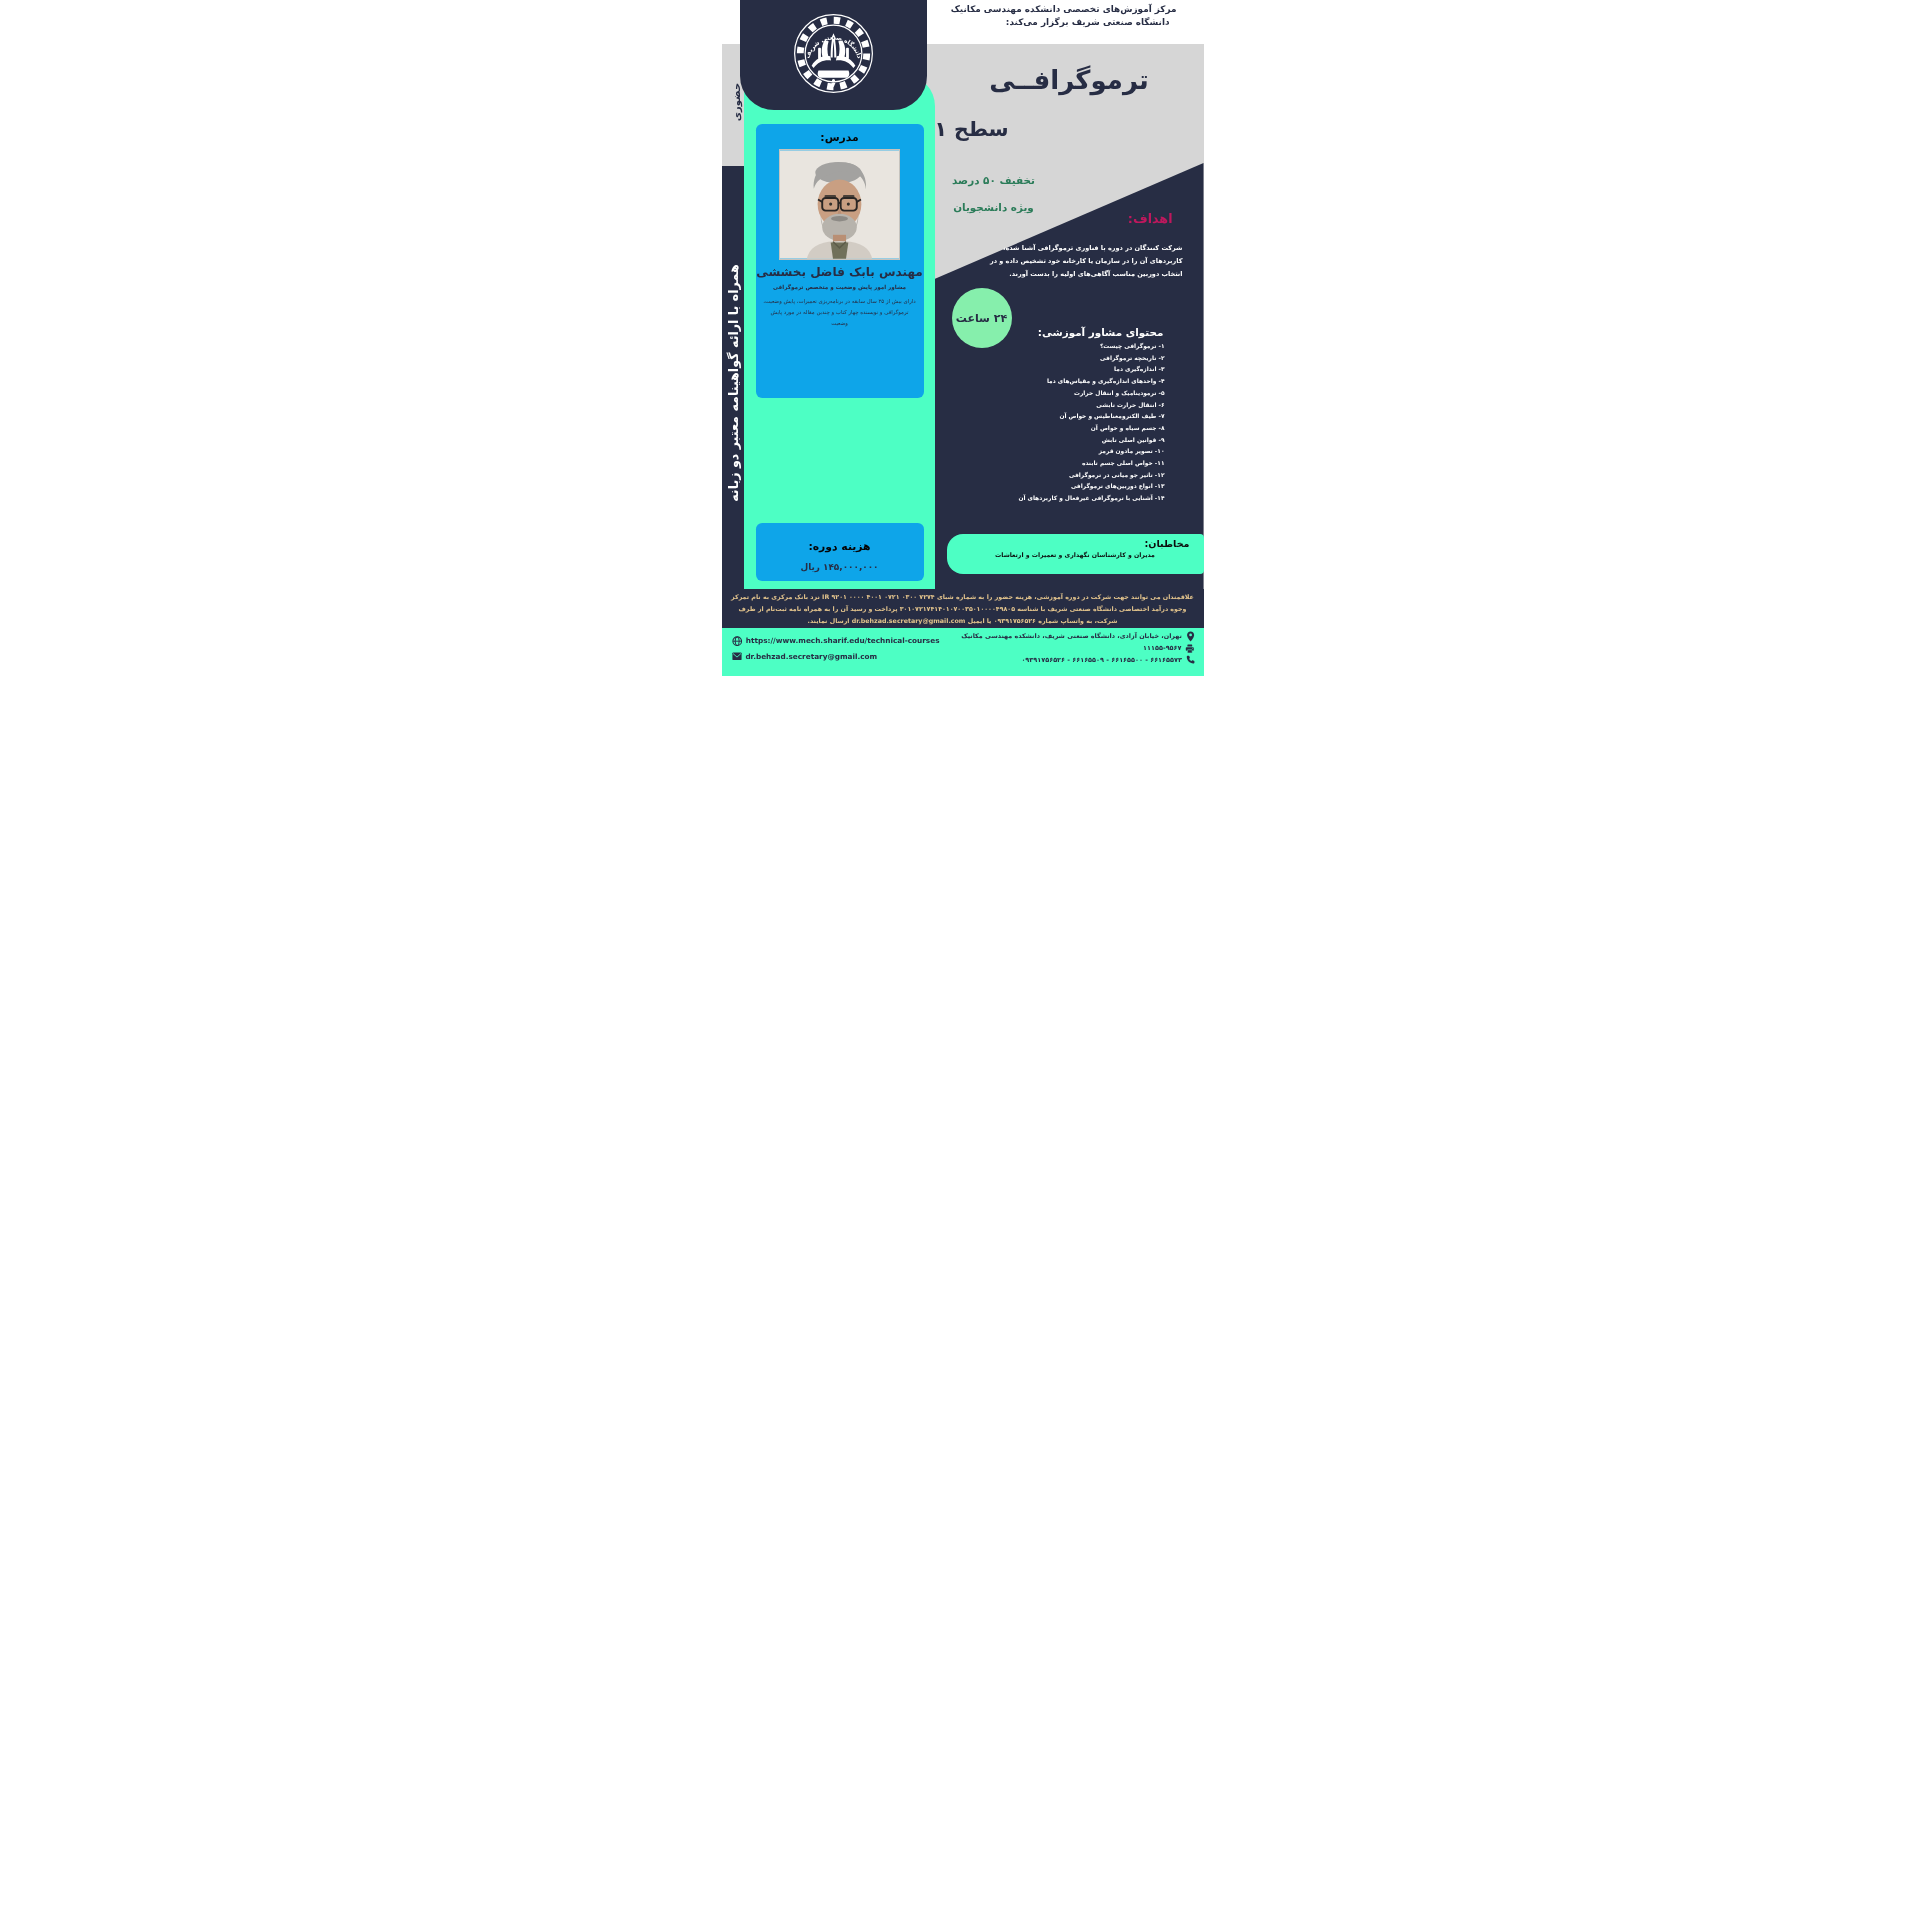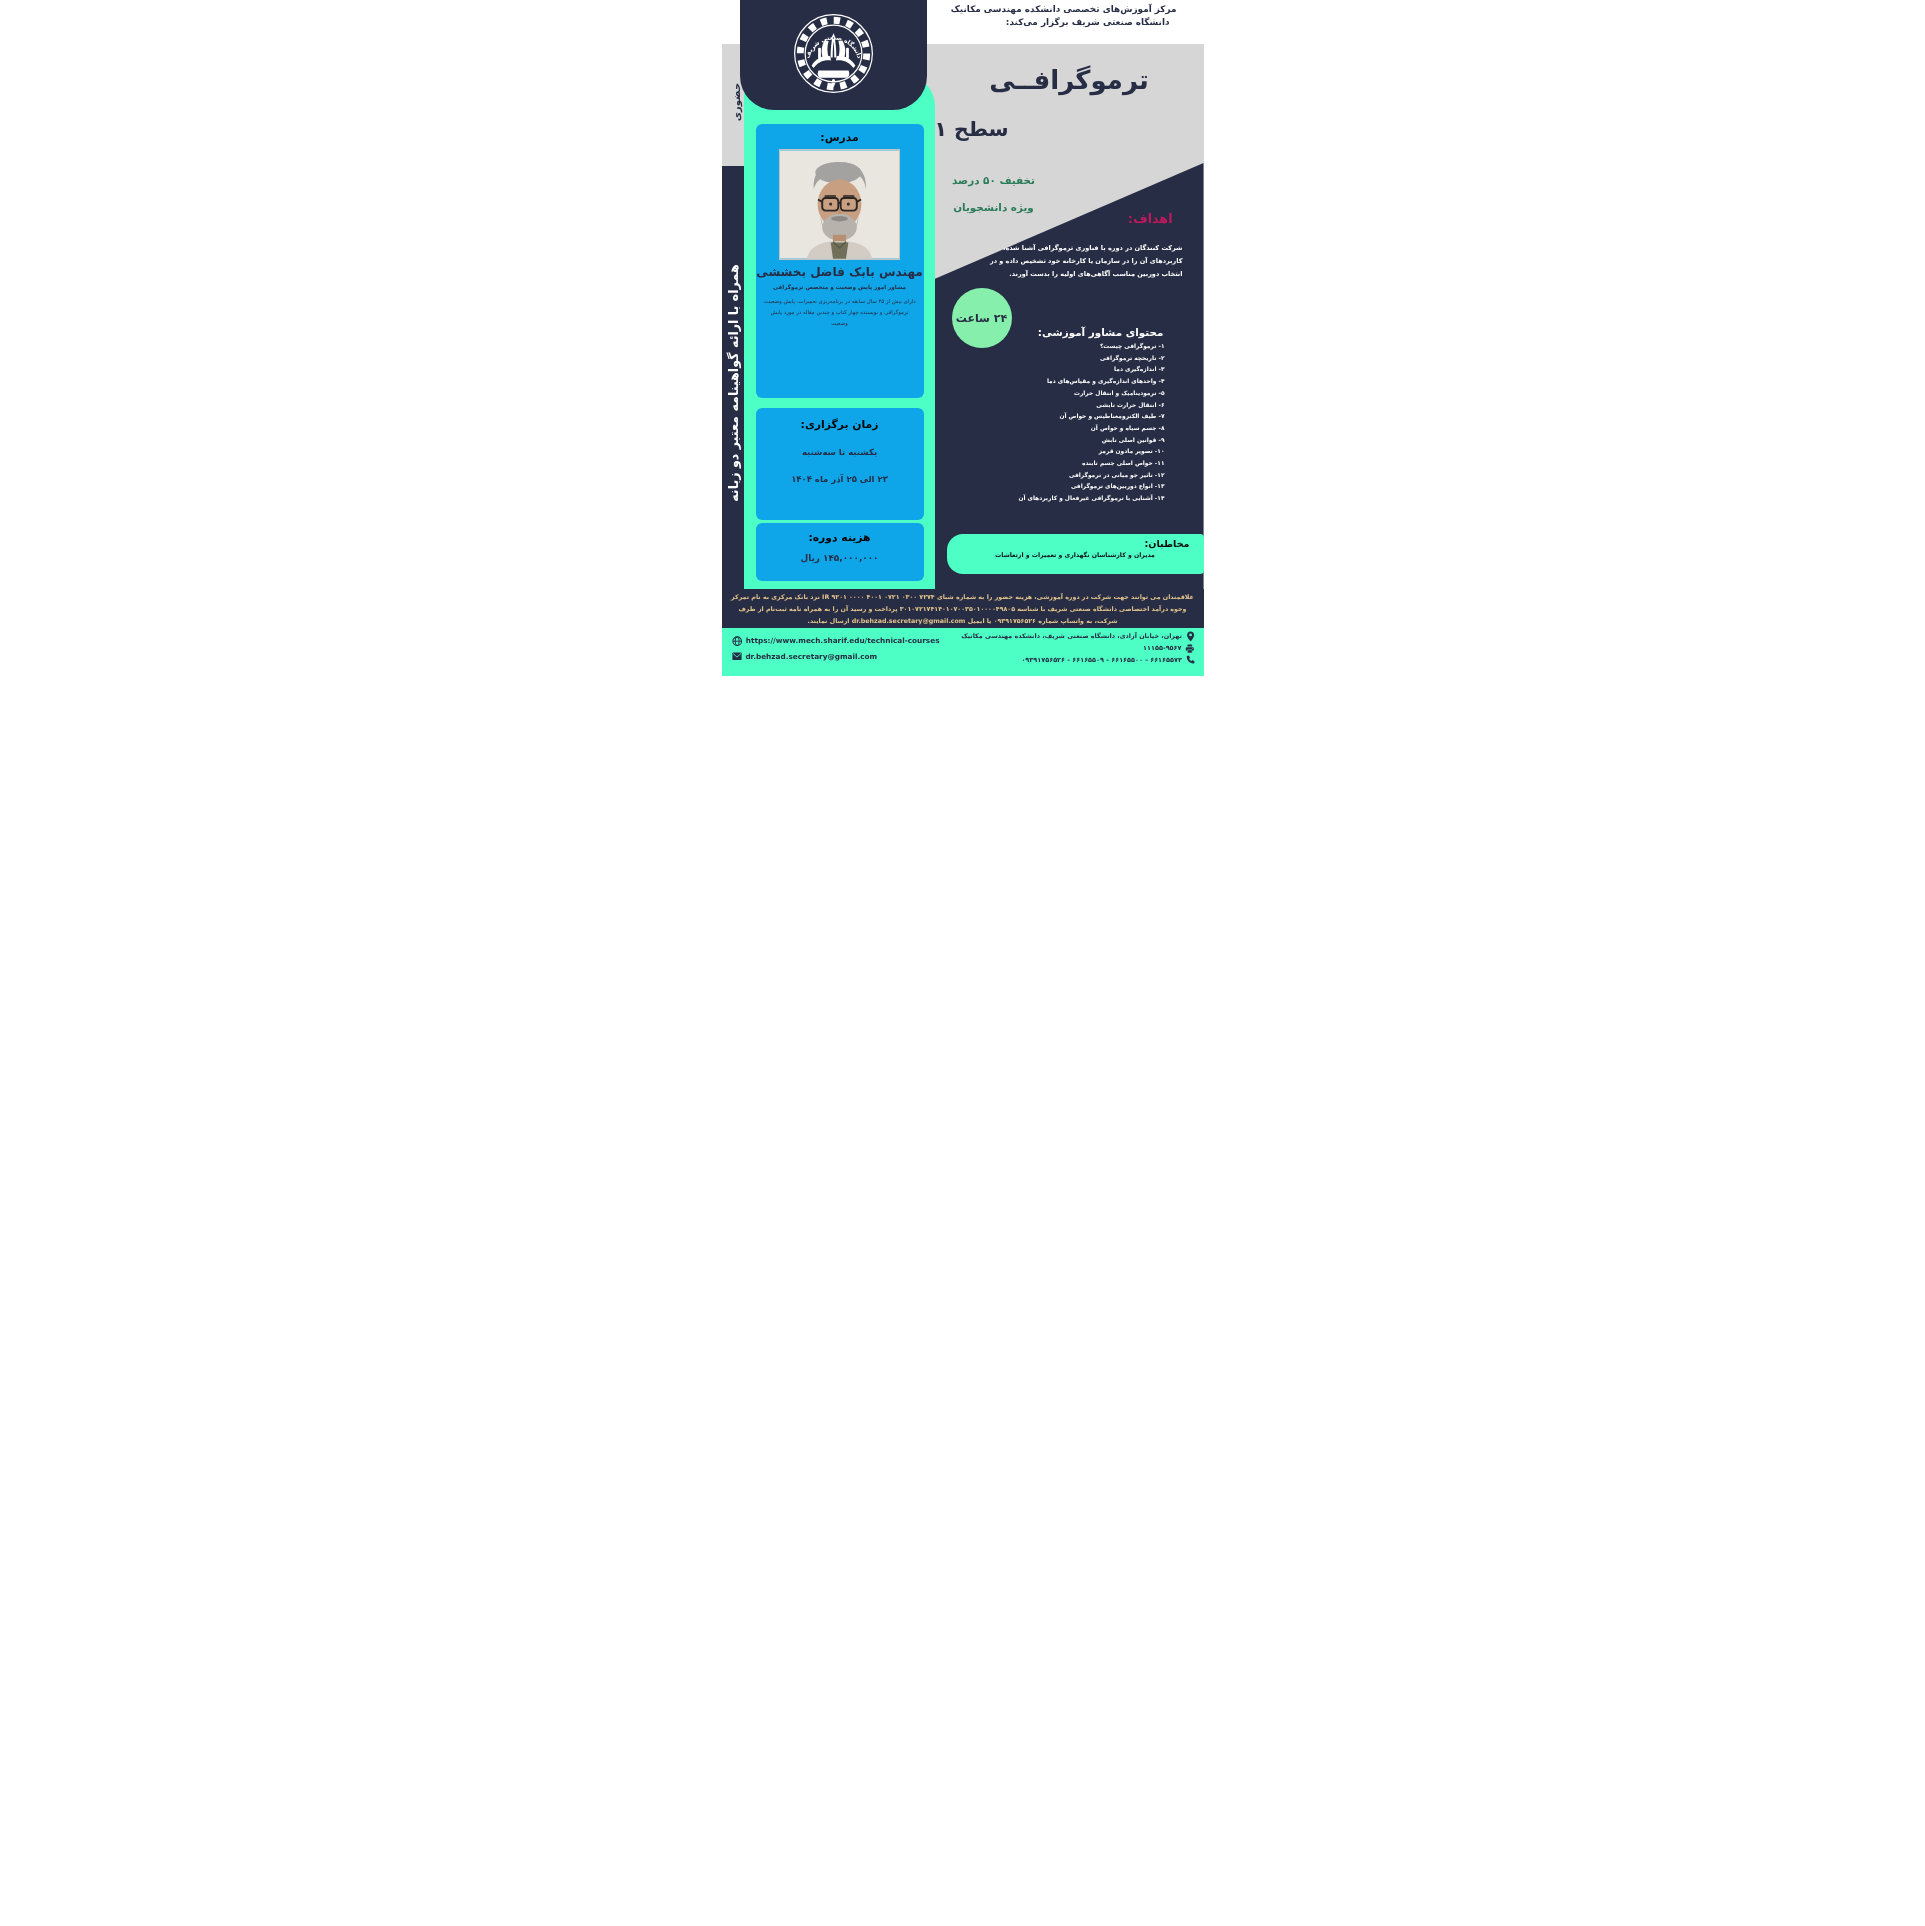--- a/index.html
+++ b/index.html
@@ -59,21 +59,21 @@
   .card-cost{top:523px;height:58px;}
   .card h2{margin:0;font-size:10.8px;color:#050505;font-weight:bold;}
   .card-instructor h2{padding-top:7px;}
   .photo-wrap{width:119px;height:109px;margin:6.2px auto 0;outline:0.4px solid #c6c3be;}
   .i-name{font-size:12px;font-weight:bold;margin-top:5.4px;color:#272d44;}
   .i-role{font-size:5.6px;font-weight:bold;margin-top:5px;color:#272d44;}
   .i-bio{font-size:5.4px;width:153px;margin:6.2px auto 0;line-height:11.2px;color:#272d44;}
   .card-schedule h2{padding-top:10px;}
   .s-days{font-size:8.5px;font-weight:bold;margin-top:16px;color:#272d44;}
   .s-dates{font-size:8.5px;font-weight:bold;margin-top:17px;color:#272d44;}
-  .card-cost h2{padding-top:8px;}
+  .card-cost h2{padding-top:17px;}
   .c-amount{font-size:8.9px;font-weight:bold;margin-top:9.2px;color:#272d44;}
   
   .payment-band .pay-inner{padding-top:1.5px;direction:rtl;text-align:center;
      color:#e3c48d;font-size:6.3px;font-weight:bold;line-height:12px;}
   .ltr{direction:ltr;unicode-bidi:isolate;}
   
   .f-left{left:10px;top:636px;z-index:7;display:flex;flex-direction:column;gap:5.4px;direction:ltr;}
   .f-right{right:8.5px;top:631px;z-index:7;display:flex;flex-direction:column;gap:1.9px;align-items:flex-end;}
   .frow{display:flex;align-items:center;gap:3.9px;font-weight:bold;color:#272d44;line-height:1.3;}
   .frow.rtl{direction:rtl;}
@@ -264,25 +264,20 @@
         <path d="M70 282 C78 246 112 236 155 236 C198 236 232 246 240 282 Z" fill="#d2ccc4"></path>
         <path d="M132 240 L178 240 L172 282 L138 282 Z" fill="#70705a"></path>
         <path d="M138 238 L155 254 L172 238" stroke="#5c5c49" stroke-width="4" fill="none"></path>
       </svg>
     </div>
     <div class="i-name">مهندس بابک فاضل بخششی</div>
     <div class="i-role">مشاور امور پایش وضعیت و متخصص ترموگرافی</div>
     <div class="i-bio">دارای بیش از ۲۵ سال سابقه در برنامه‌ریزی تعمیرات، پایش وضعیت، ترموگرافی و نویسنده چهار کتاب و چندین مقاله در مورد پایش وضعیت</div>
   </div>
 
-  <div class="abs card card-schedule">
-    <h2>زمان برگزاری:</h2>
-    <div class="s-days">یکشنبه تا سه‌شنبه</div>
-    <div class="s-dates">۲۳ الی ۲۵ آذر ماه ۱۴۰۴</div>
-  </div>
 
   <div class="abs card card-cost">
     <h2>هزینه دوره:</h2>
     <div class="c-amount">۱۴۵,۰۰۰,۰۰۰ ریال</div>
   </div>
 
 </div>
 
 
 </body></html>

